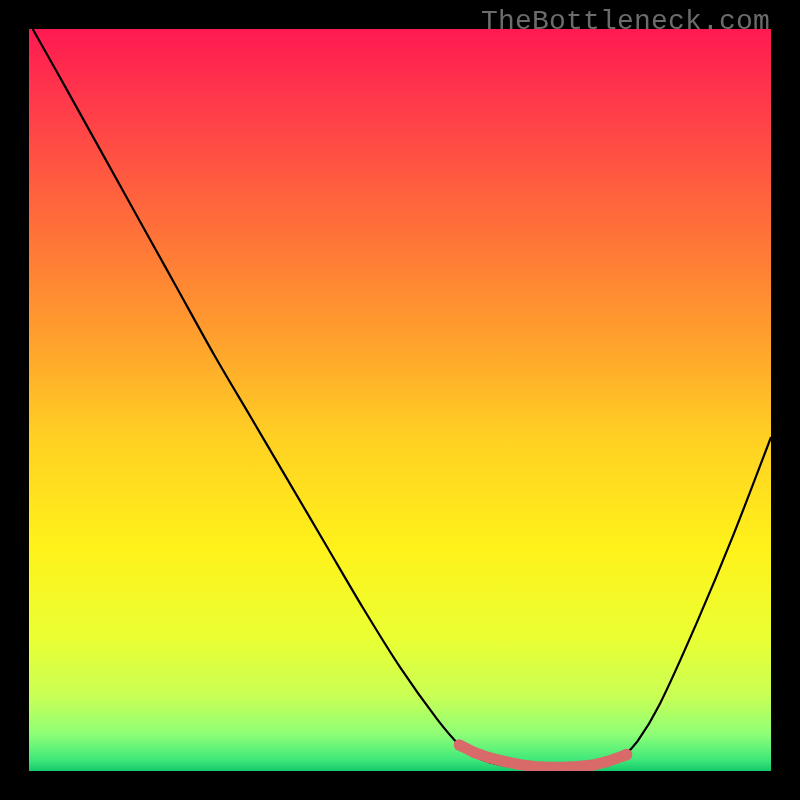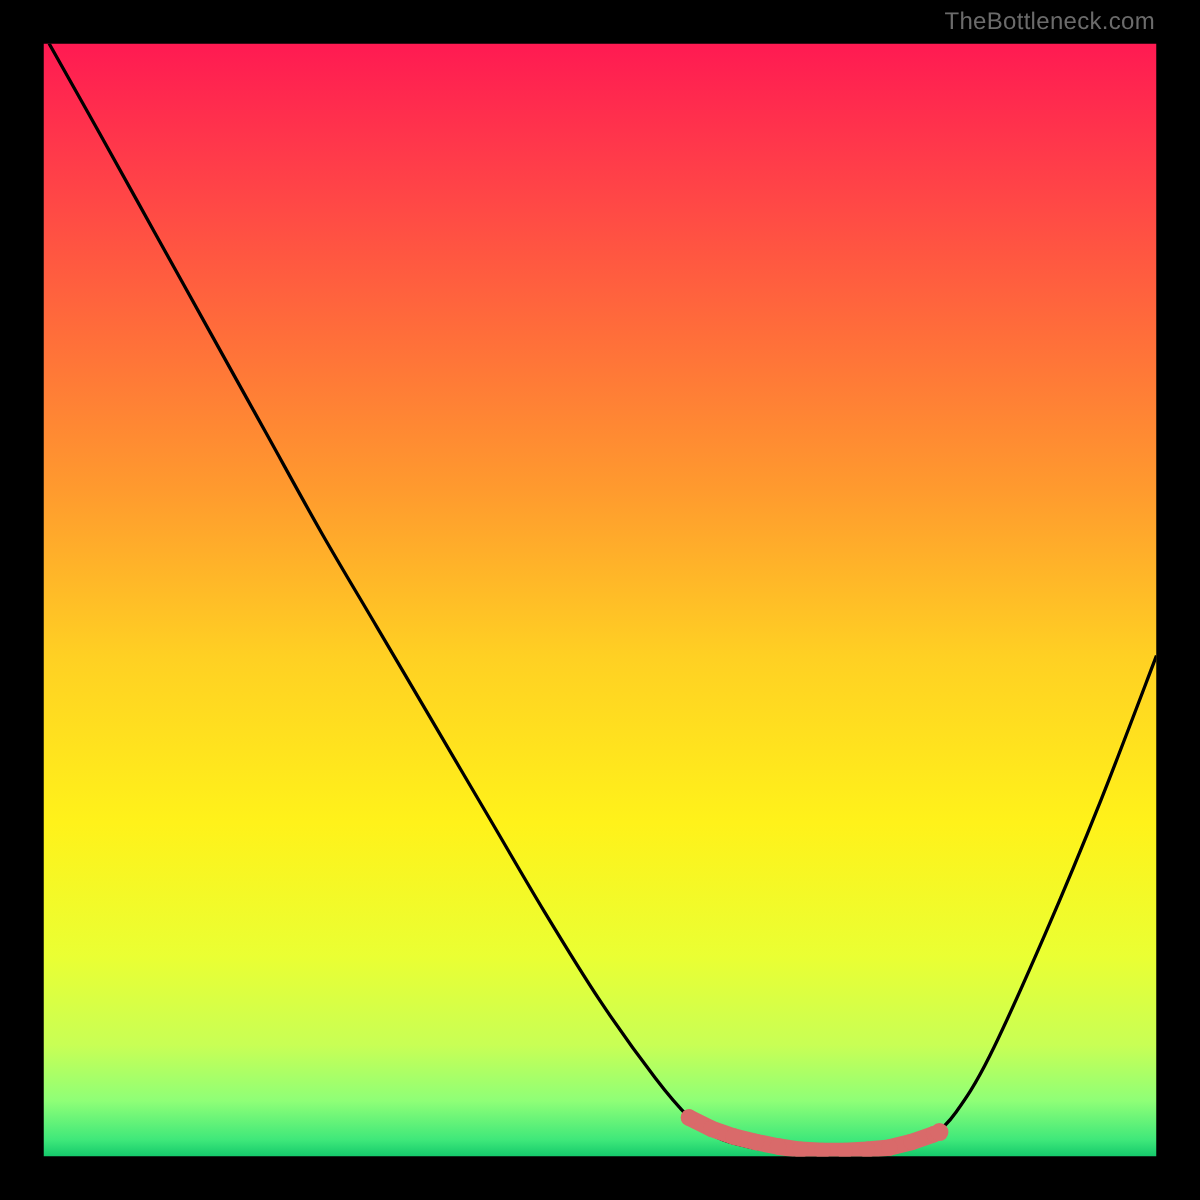--- a/index.html
+++ b/index.html
@@ -34,22 +34,22 @@
     position: absolute;
     left: 0;
     top: 0;
     width: 100%;
     height: 100%;
   }
   .watermark {
     position: absolute;
     top: 6px;
     right: 30px;
-    font-family: Liberation Sans, sans-serif;
-    font-size: 16px;
+    font-family: Liberation Mono, monospace;
+    font-size: 28px;
     color: #6b6b6b;
     font-weight: 500;
     letter-spacing: 0.2px;
   }
 </style>
 </head>
 <body>
 
 <div class="container">
 

